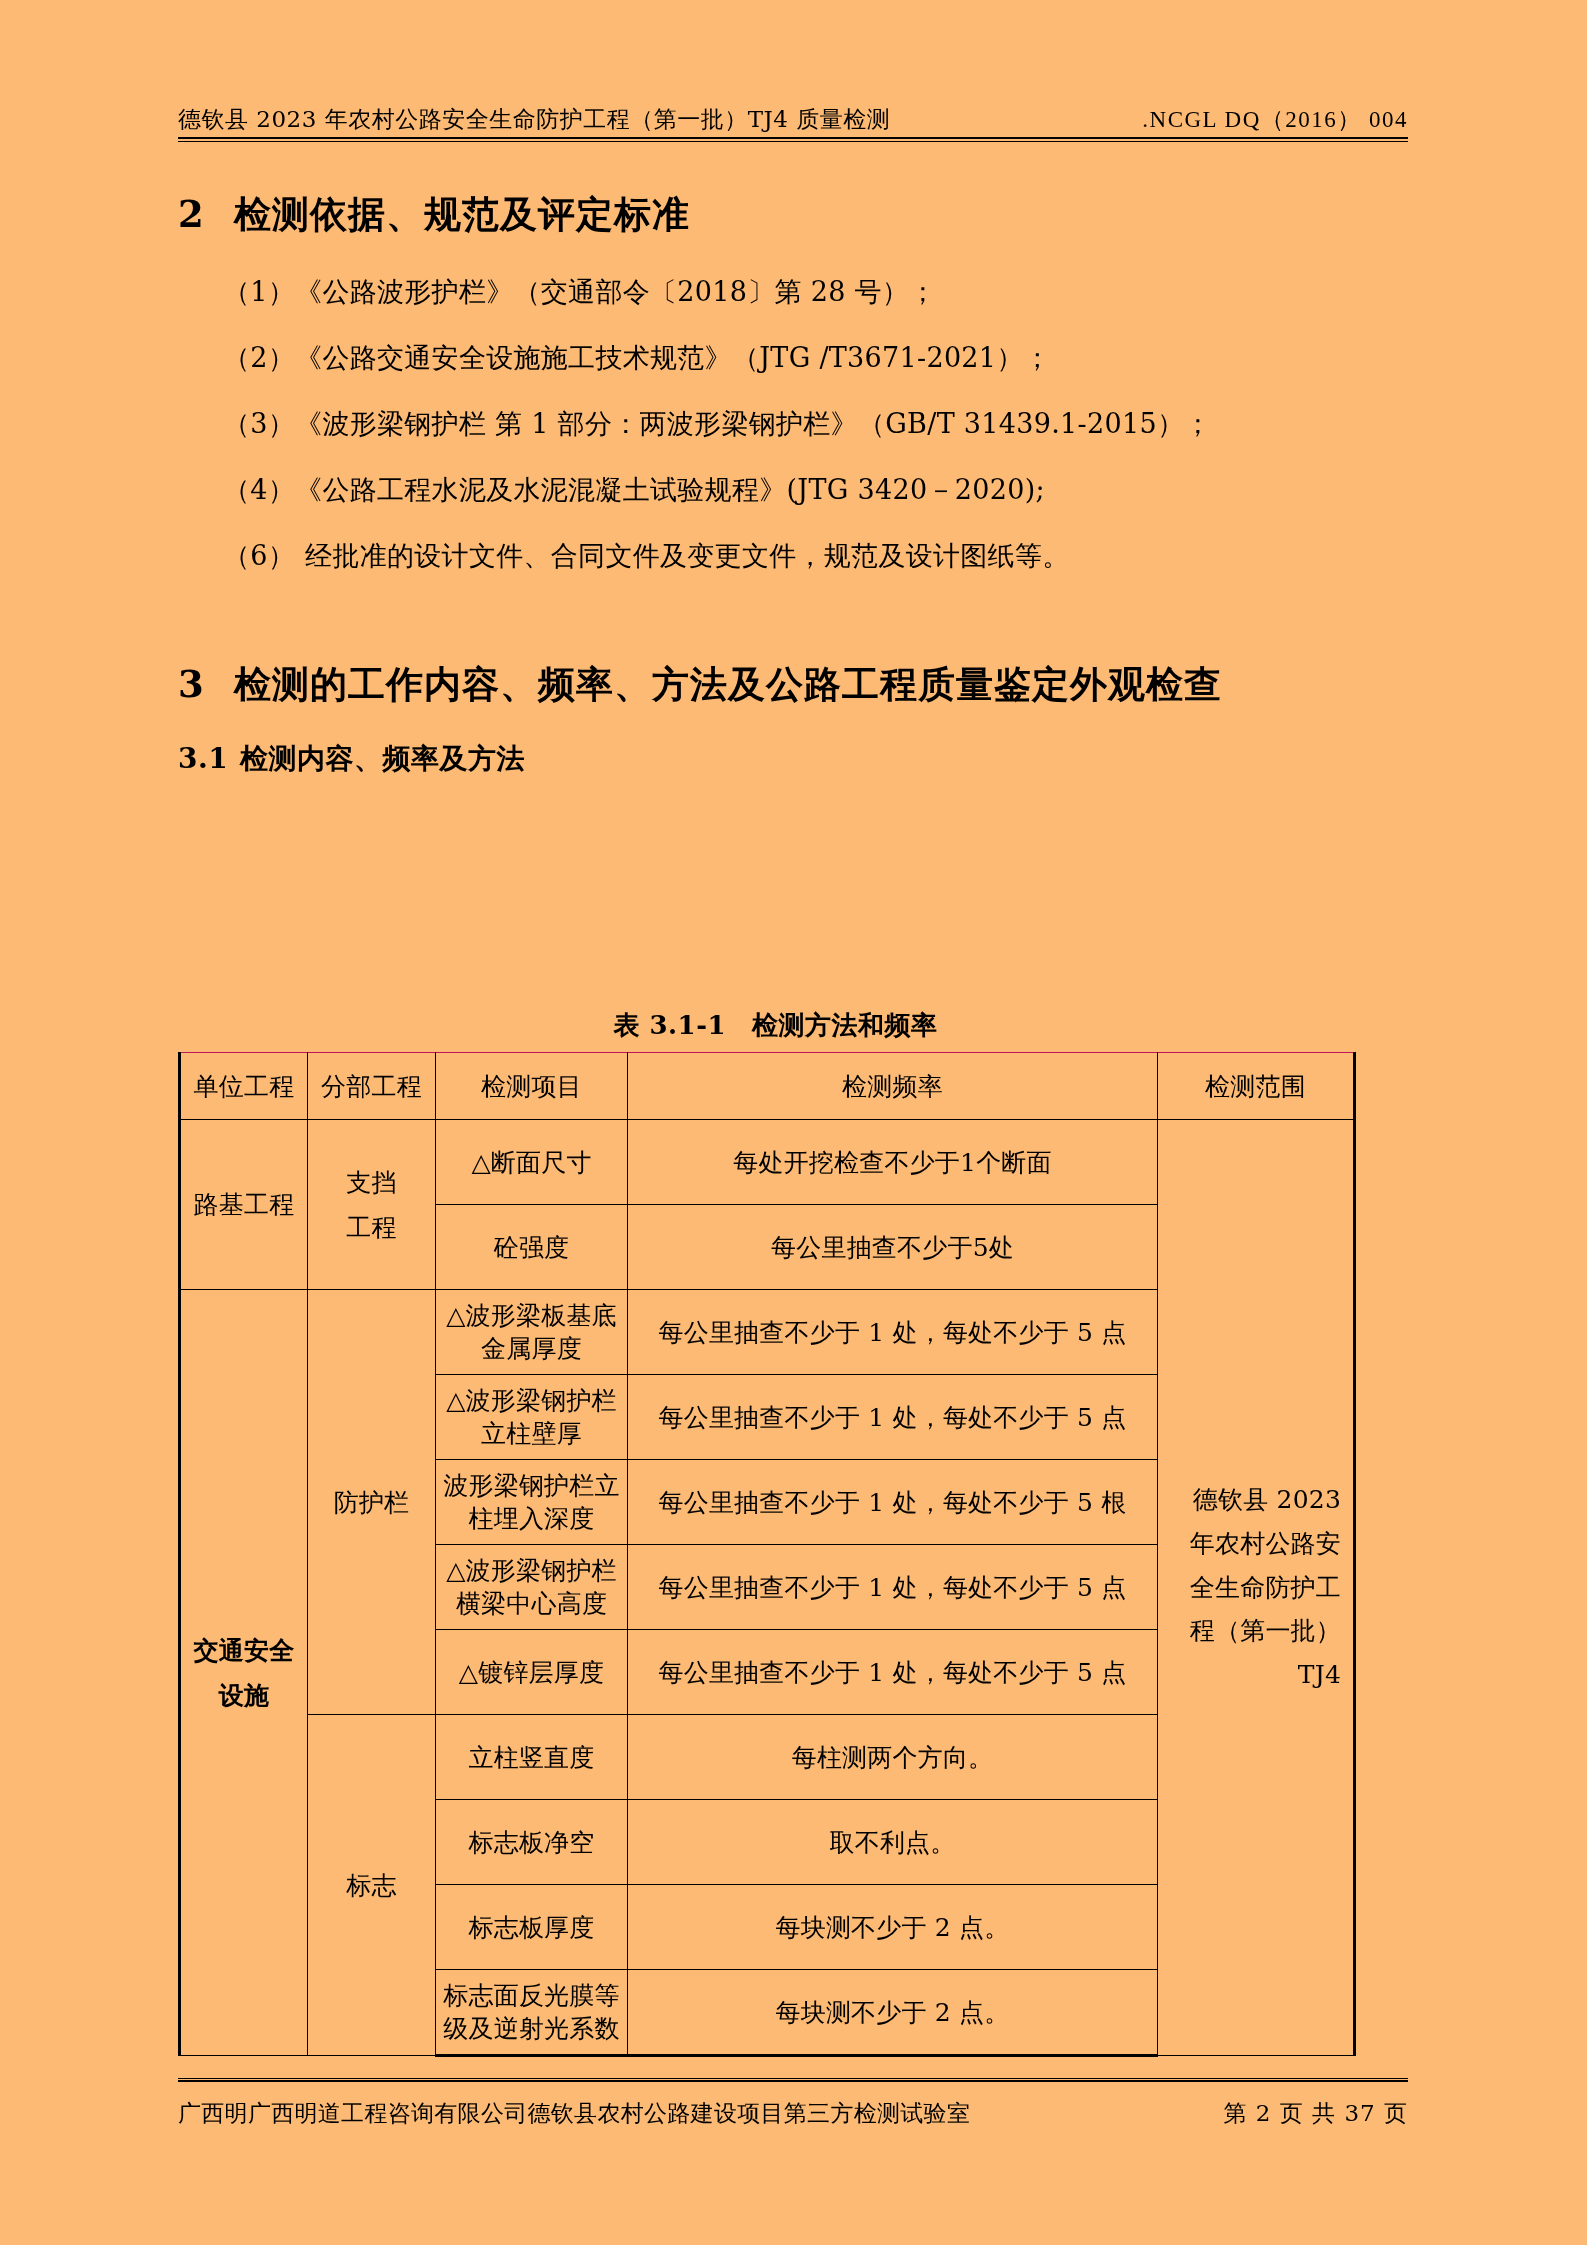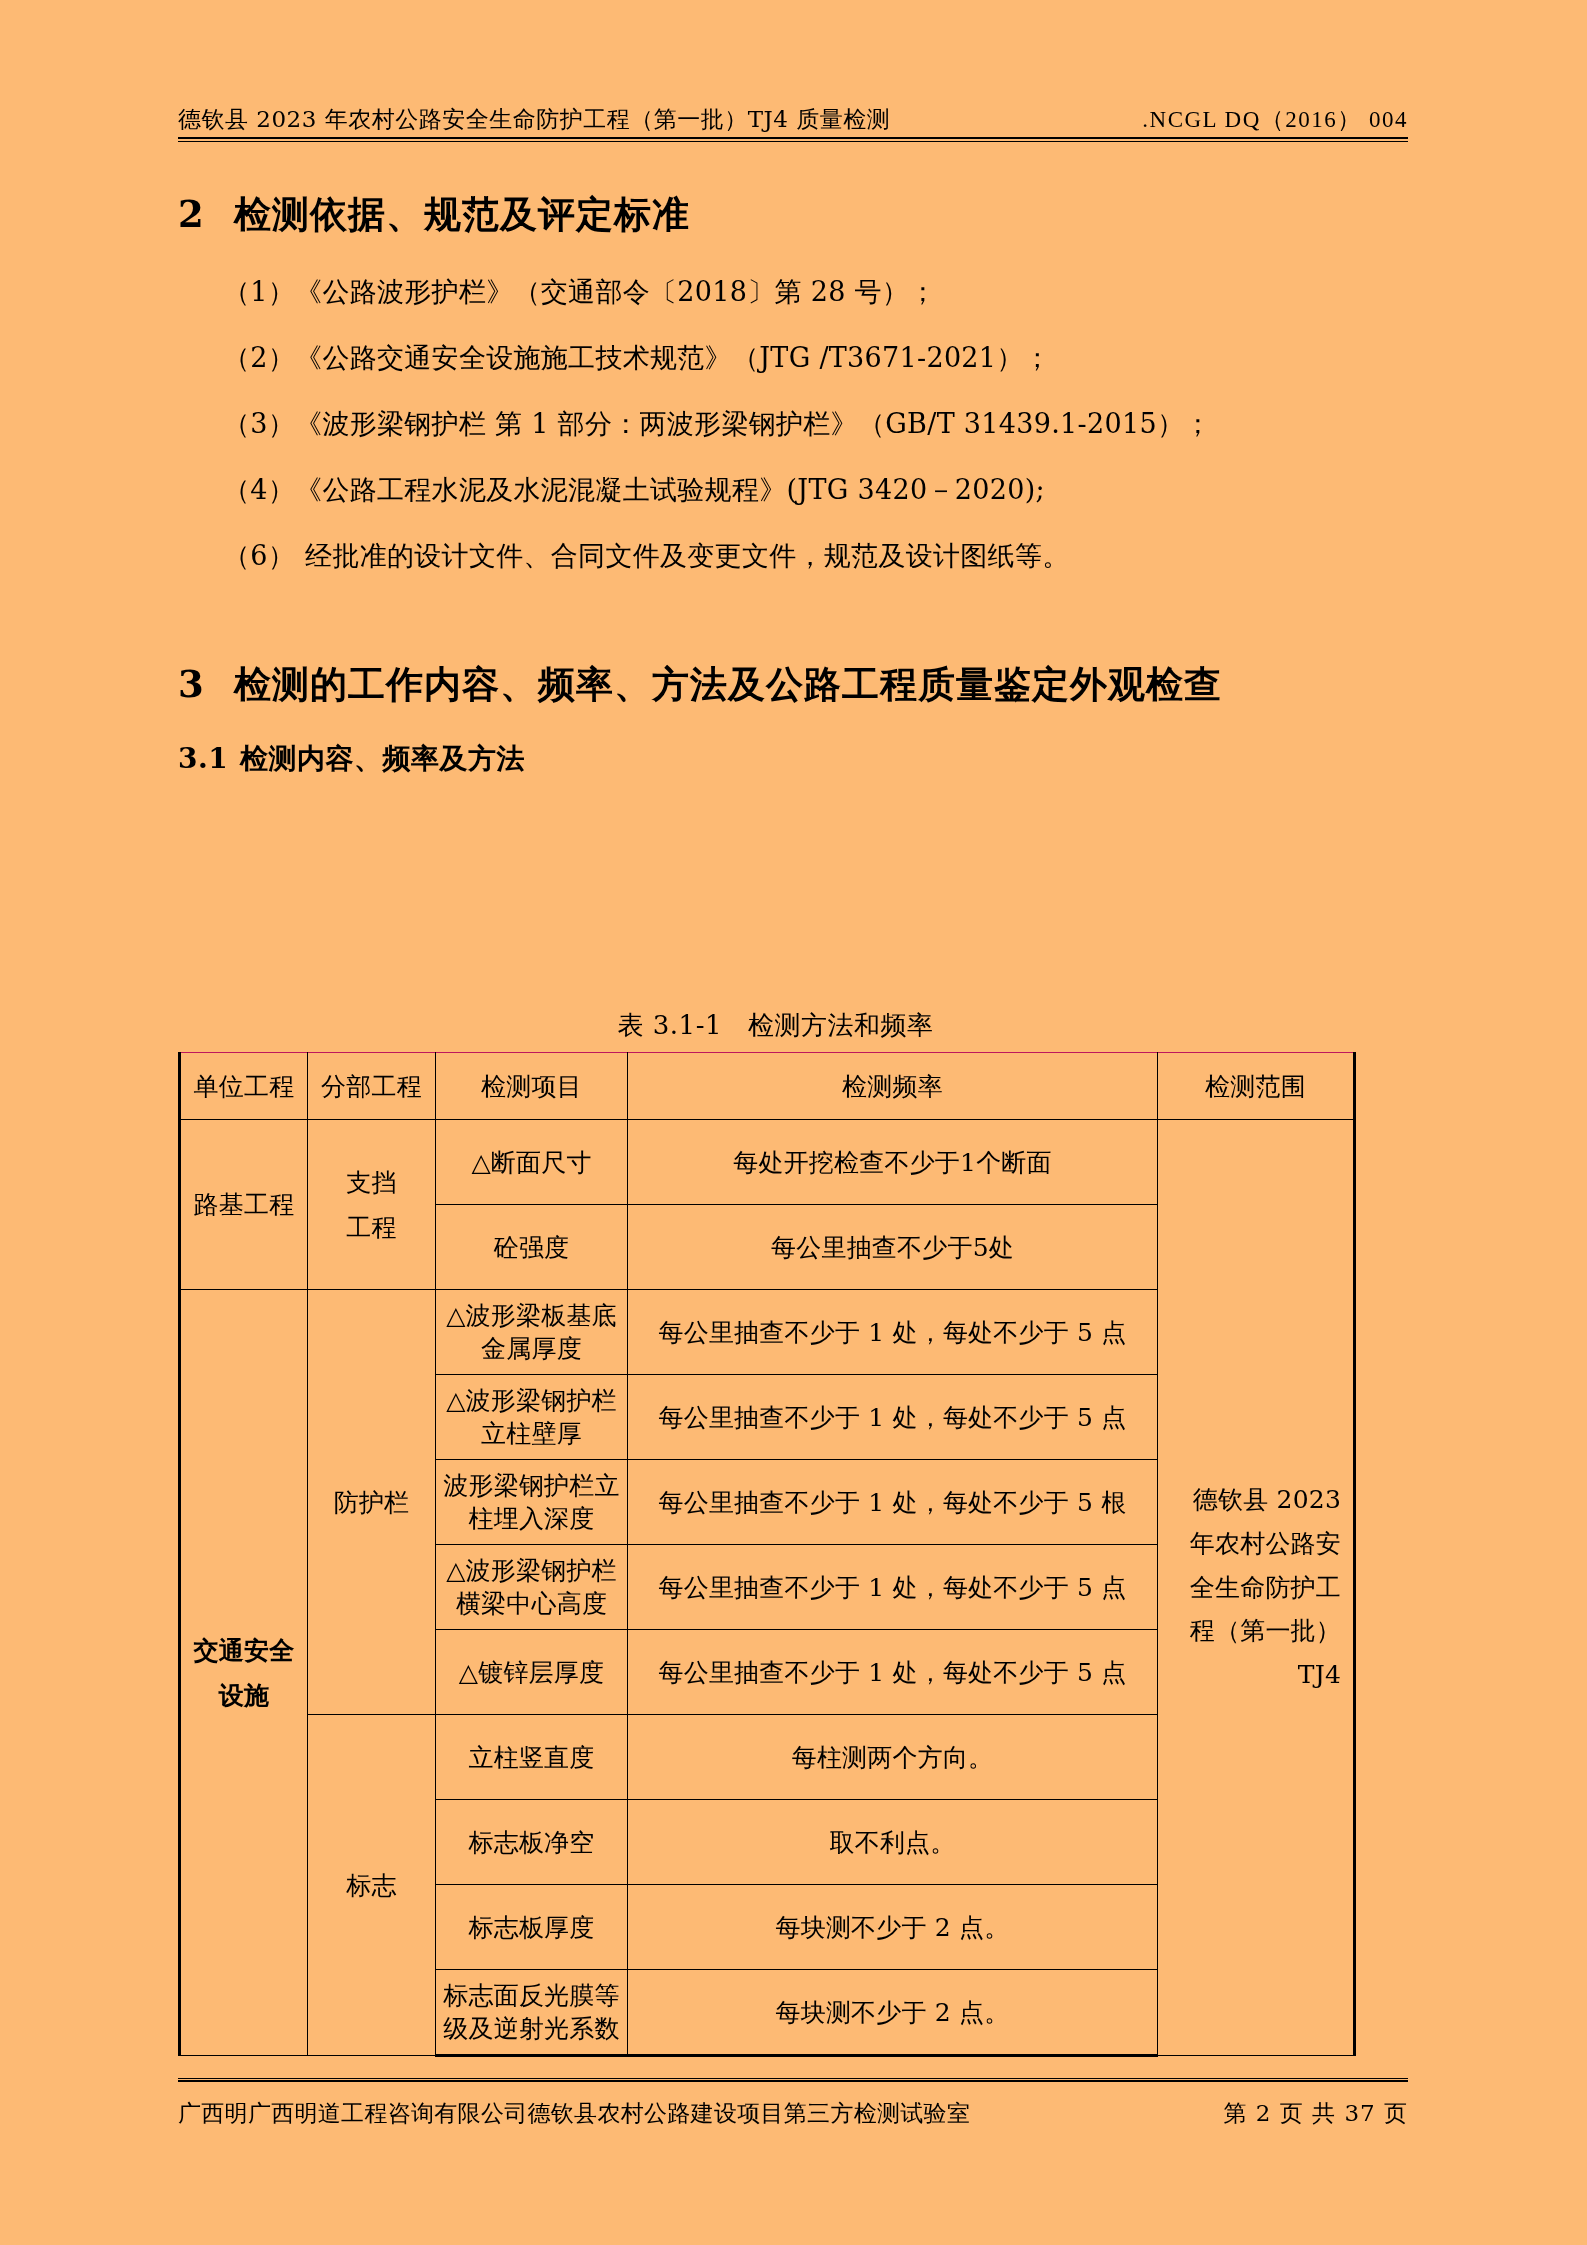--- a/index.html
+++ b/index.html
@@ -111,21 +111,21 @@
     letter-spacing: 0.2px;
   }
   .para.indent {
     text-indent: 2em;
   }
 
   
   .tblcap {
     text-align: center;
     font-size: 26px;
-    font-weight: normal;
+    font-weight: bold;
     letter-spacing: 0.5px;
   }
   .tblcap .capnum { margin-right: 26px; }
 
   
   table.maintable {
     border-collapse: collapse;
     width: 1175px;
     table-layout: fixed;
     font-size: 25px;

